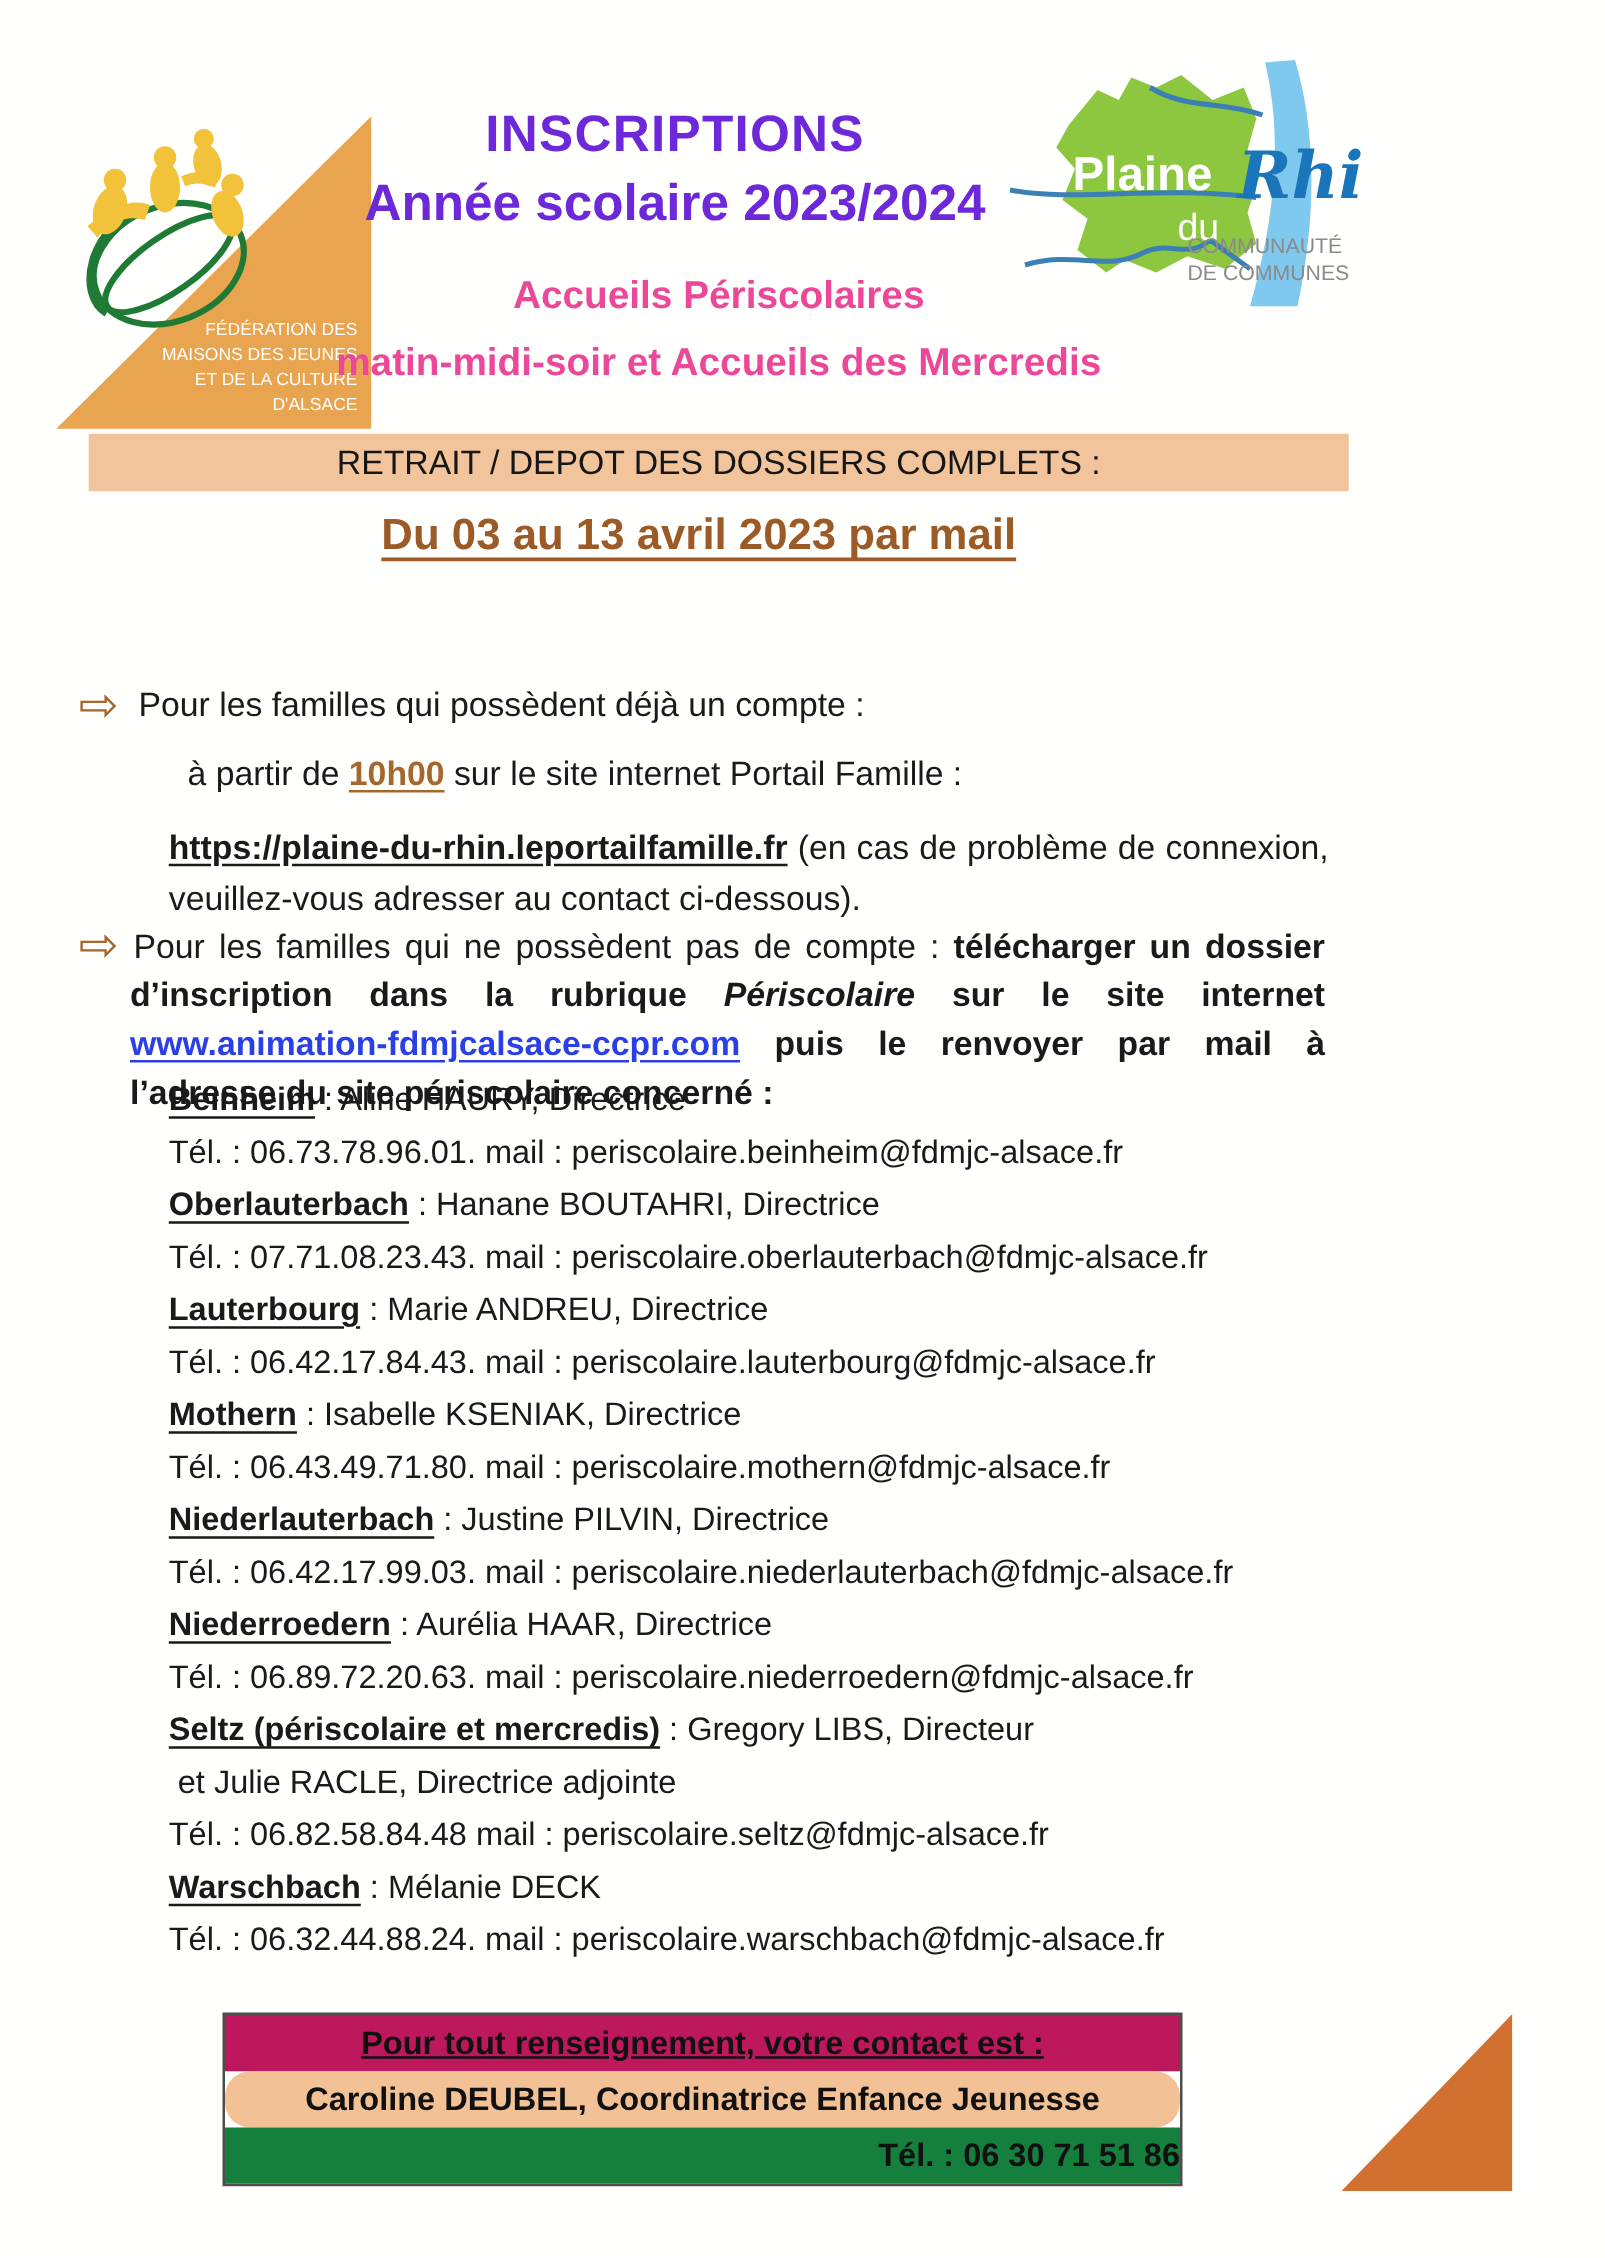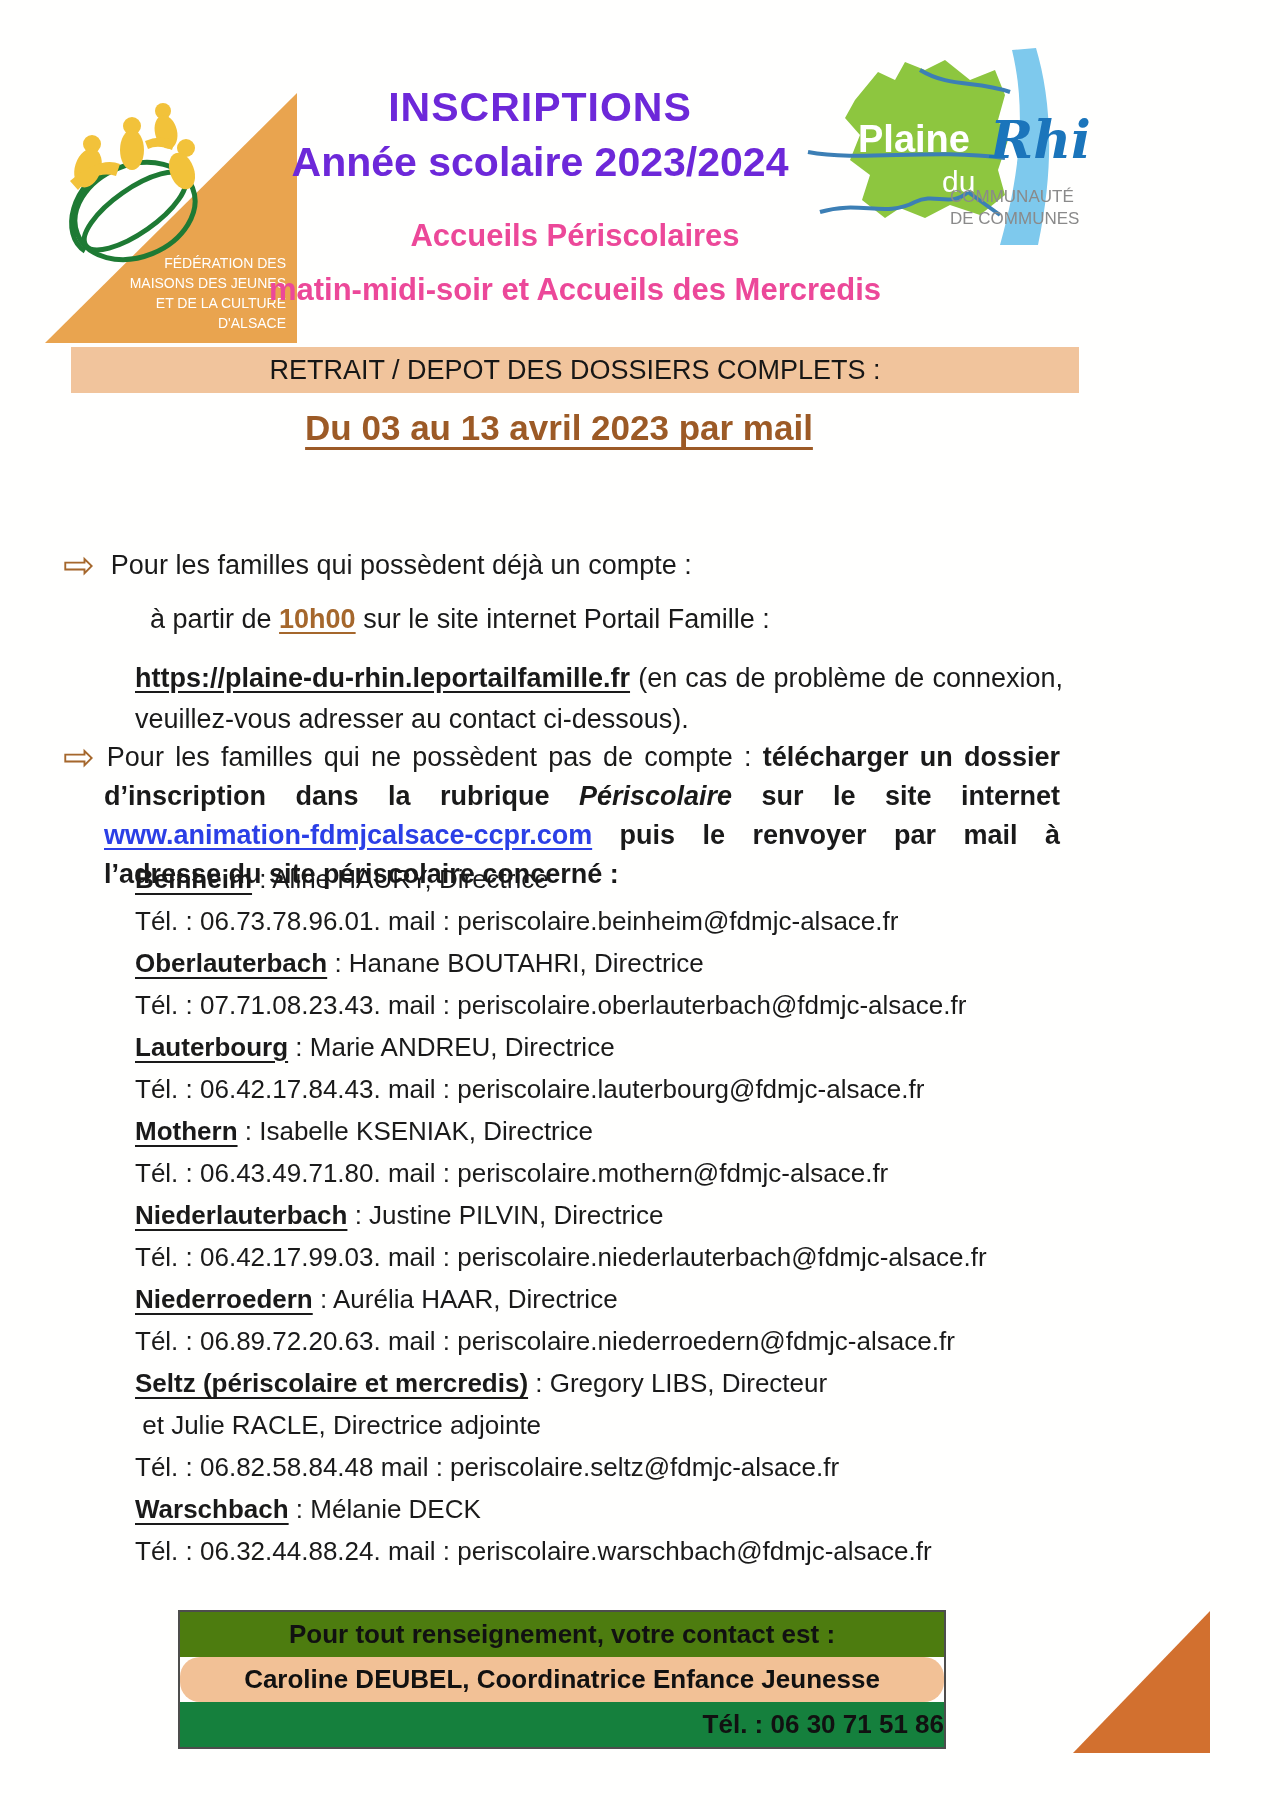--- a/index.html
+++ b/index.html
@@ -42,21 +42,21 @@
   .b { font-weight:bold; }
   .bi { font-weight:bold; font-style:italic; }
   .link-blue { color:#2b3fe6; font-weight:bold; text-decoration:underline; text-underline-offset:4px; cursor:pointer; }
   
   .centers { position:absolute; left:135px; top:858px; width:930px; font-size:26px; line-height:42px; }
   .center-name { font-weight:bold; text-decoration:underline; text-decoration-thickness:2px; text-underline-offset:5px; }
   .center-rest, .center-extra, .center-tel { white-space:pre-wrap; }
   
   .footer-box { position:absolute; left:178px; top:1610px; width:768px; border:2px solid #4d4d4d;
                 text-align:center; font-weight:bold; font-size:26px; color:#111; }
-  .footer-r1 { background:#4d7c0f; line-height:45px; }
+  .footer-r1 { background:#be185d; line-height:45px;text-decoration:underline; }
   .footer-r2 { background:#f2c196; line-height:45px;border-radius:20px; }
   .footer-r3 { background:#15803d; line-height:45px;text-align:right; }
   
   .tri-br { position:absolute; left:1073px; top:1611px; width:137px; height:142px;
             background:#d2702f; clip-path:polygon(0 100%, 100% 0, 100% 100%); }
 </style>
 </head>
 <body>
 
 <div class="page">

